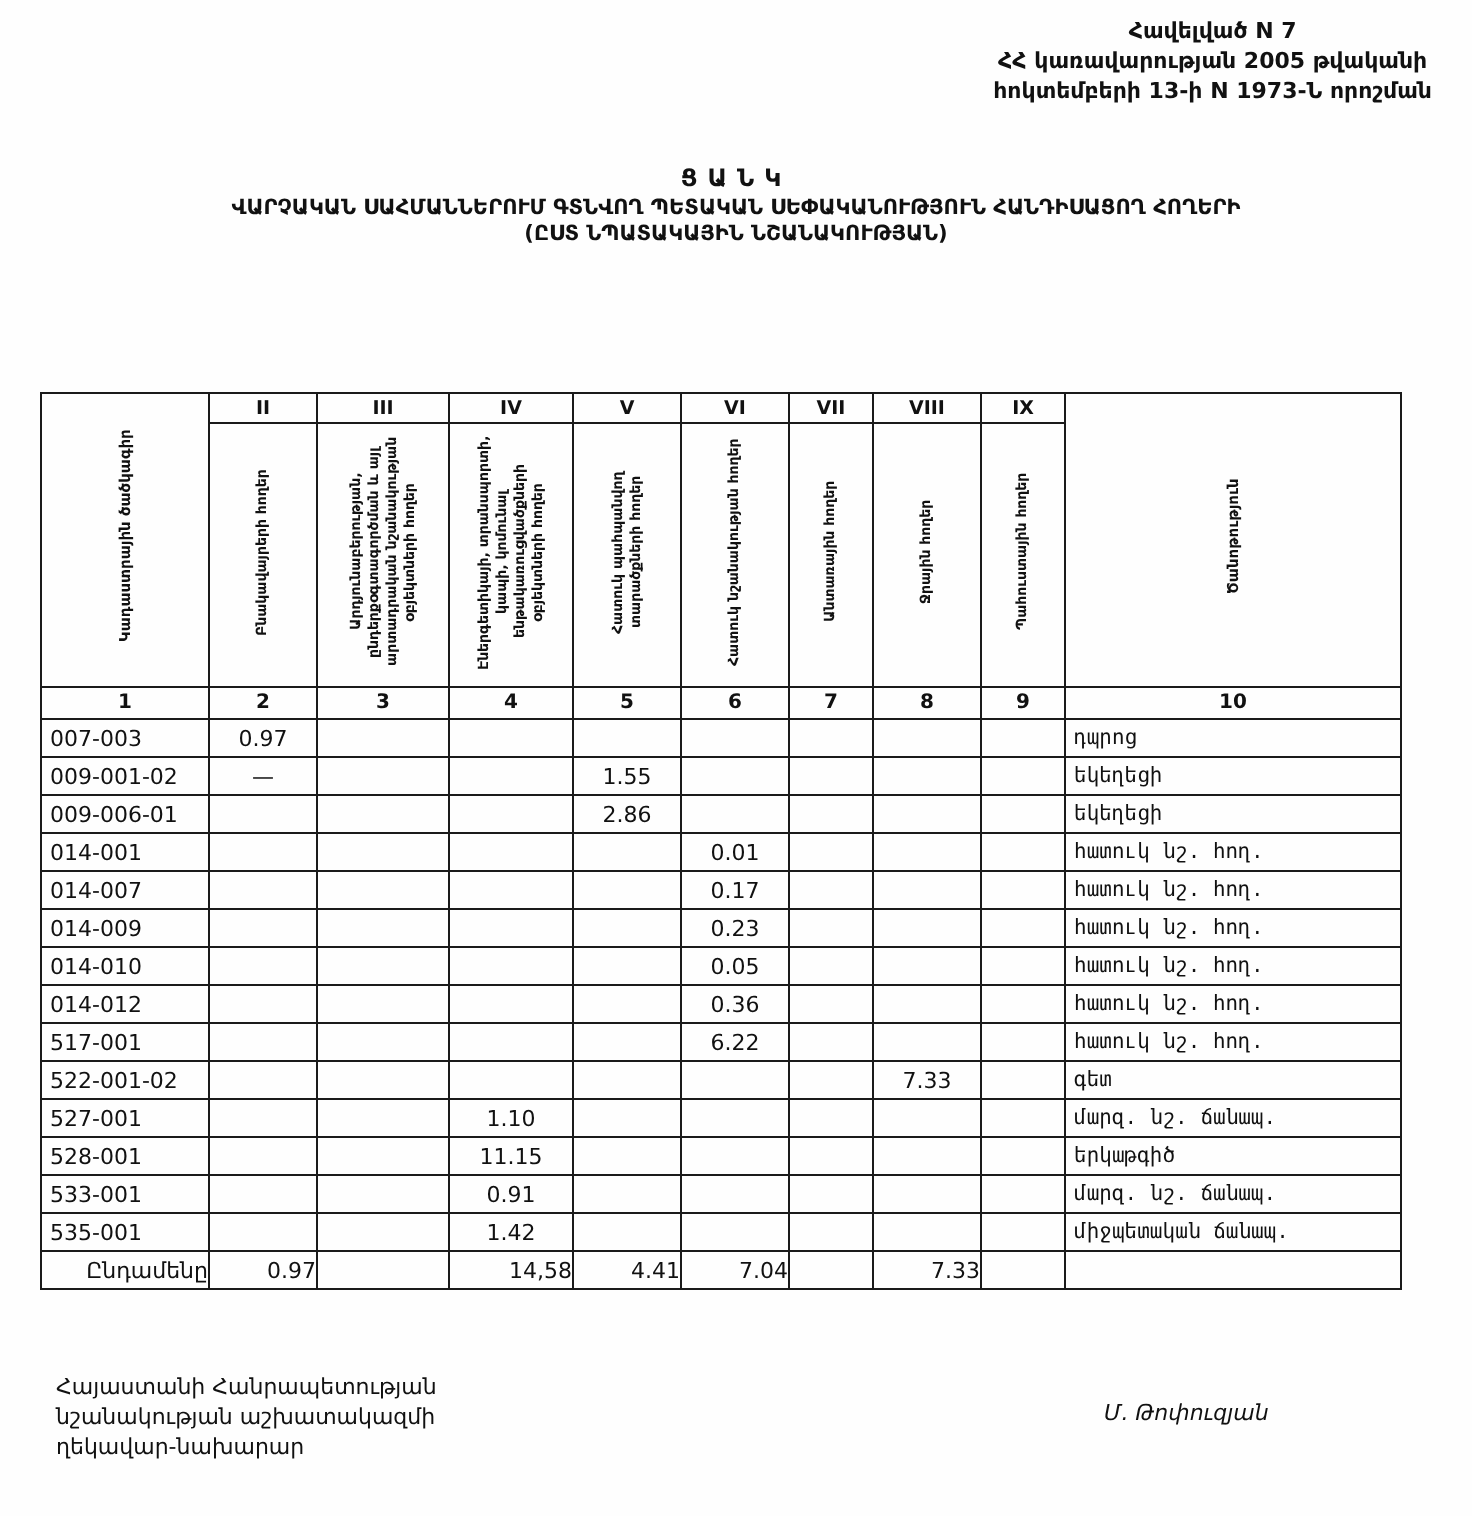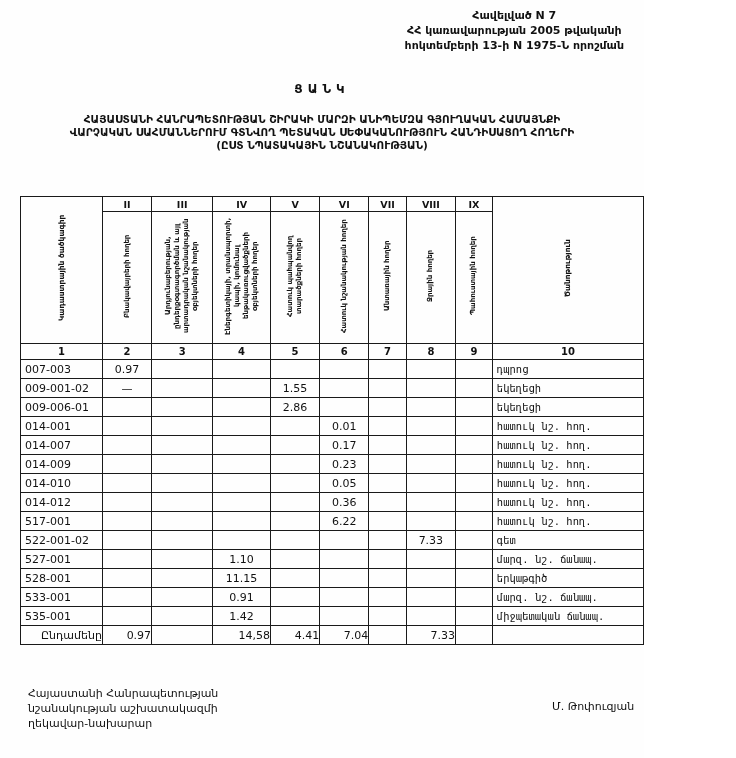--- a/index.html
+++ b/index.html
@@ -1,18 +1,18 @@
 <!DOCTYPE html>
 <html><head>
 <meta charset="utf-8">
 <style>
   html, body { margin: 0; padding: 0; background: #ffffff; }
   .page {
     position: relative;
-    width: 644px;
+    width: 736px;
     height: 758px;
     background: #fefefe;
     font-family: "DejaVu Sans", sans-serif;
     color: #111;
     overflow: hidden;
   }
   .appendix {
     position: absolute;
     top: 8px;
     right: 20px;
@@ -22,21 +22,21 @@
     line-height: 15px;
   }
   .titles {
     position: absolute;
     top: 82px;
     left: 0;
     right: 0;
     text-align: center;
     font-weight: bold;
   }
-  .title-main { font-size: 12px; letter-spacing: 5px; margin-bottom: 17px; }
+  .title-main { font-size: 12px; letter-spacing: 5px; margin-bottom: 2px; }
   .title-line { font-size: 10.5px; line-height: 13px; }
   .doc-table {
     position: absolute;
     top: 196px;
     left: 20px;
     border-collapse: collapse;
     table-layout: fixed;
     padding-left: 24px;
   }
   .doc-table td {
@@ -83,36 +83,36 @@
     left: 28px;
     top: 686px;
     font-size: 11px;
     line-height: 15px;
   }
   .signature {
     position: absolute;
     left: 552px;
     top: 700px;
     font-size: 11px;
+    font-style: italic;
   }
 </style>
 </head>
 <body>
 
 <div class="page">
 
   <div class="appendix">
     <div>Հավելված  N  7</div>
     <div>ՀՀ կառավարության 2005 թվականի</div>
-    <div>հոկտեմբերի 13-ի N 1975-Ն որոշման</div>
+    <div>հոկտեմբերի 13-ի N 1973-Ն որոշման</div>
   </div>
 
   <div class="titles">
     <div class="title-main">ՑԱՆԿ</div>
-    <div class="title-line">ՀԱՅԱՍՏԱՆԻ ՀԱՆՐԱՊԵՏՈՒԹՅԱՆ ՇԻՐԱԿԻ ՄԱՐԶԻ ԱՆԻՊԵՄԶԱ ԳՅՈՒՂԱԿԱՆ ՀԱՄԱՅՆՔԻ</div>
     <div class="title-line">ՎԱՐՉԱԿԱՆ ՍԱՀՄԱՆՆԵՐՈՒՄ ԳՏՆՎՈՂ ՊԵՏԱԿԱՆ ՍԵՓԱԿԱՆՈՒԹՅՈՒՆ ՀԱՆԴԻՍԱՑՈՂ ՀՈՂԵՐԻ</div>
     <div class="title-line">(ԸՍՏ ՆՊԱՏԱԿԱՅԻՆ ՆՇԱՆԱԿՈՒԹՅԱՆ)</div>
   </div>
 
   <table class="doc-table">
     <colgroup>
       <col style="width:84px">
         <col style="width:54px">
         <col style="width:66px">
       <col style="width:62px">

